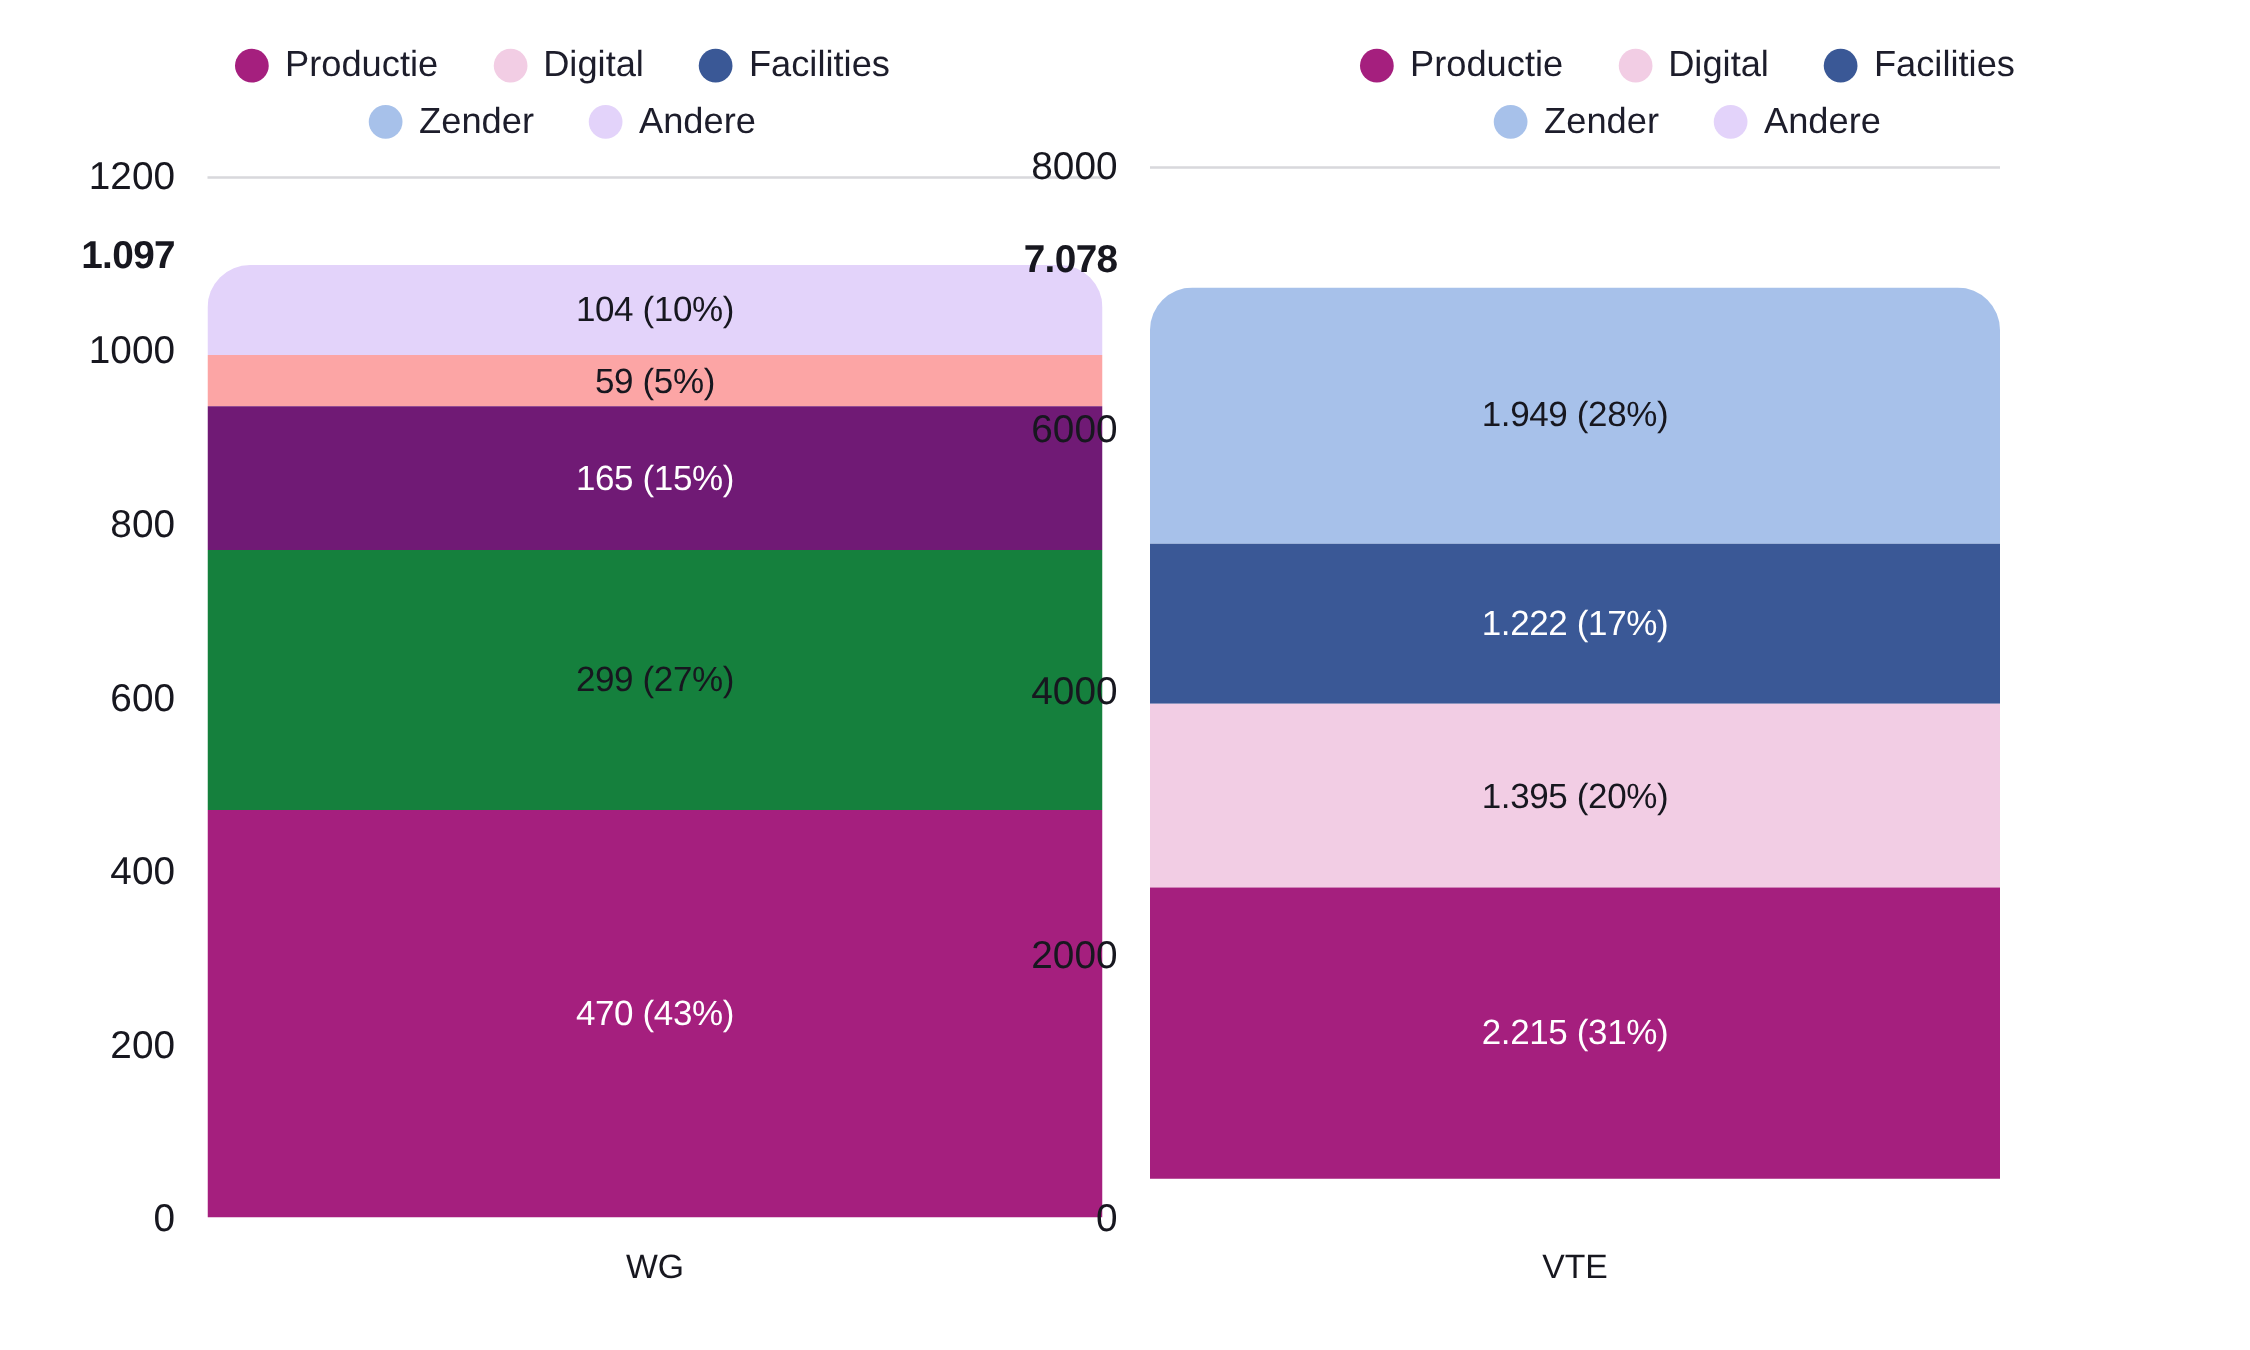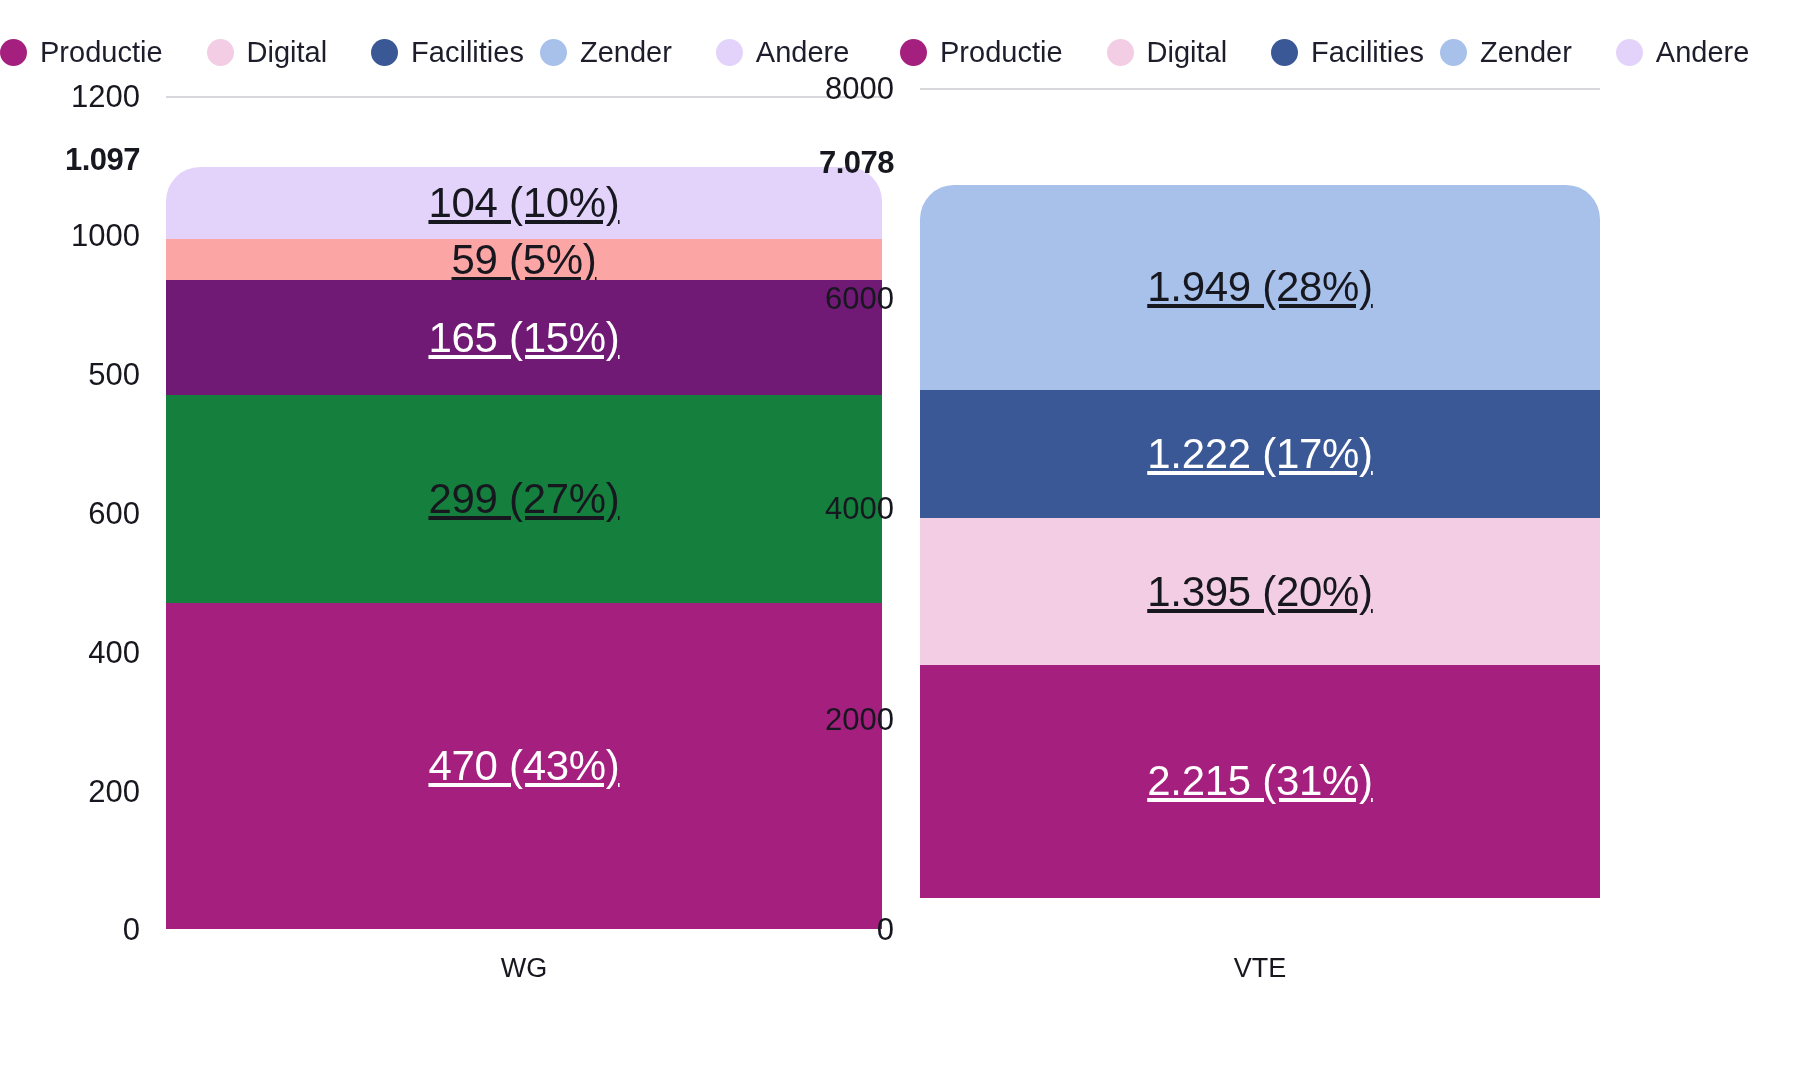--- a/index.html
+++ b/index.html
@@ -27,21 +27,21 @@
     flex-direction: column;
   }
 
   .panel-left  { width: 900px; }
   .panel-right { width: 900px; }
 
   
   .legend {
     padding-top: 38px;
     display: flex;
-    flex-direction: row;
+    flex-direction: column;
     align-items: center;
     gap: 16px;
   }
   .legend-row {
     display: flex;
     flex-direction: row;
     align-items: center;
     justify-content: center;
     gap: 44px;
   }
@@ -109,25 +109,24 @@
     border-top-right-radius: 34px;
   }
   .seg {
     position: relative;
     width: 100%;
     display: flex;
     align-items: center;
     justify-content: center;
   }
   .seg-label {
-    font-size: 42px;
+    font-size: 28px;
     line-height: 1;
     white-space: nowrap;
     letter-spacing: -0.3px;
-    text-decoration: underline;
   }
   .seg-label.dark  { color: #17171f; }
   .seg-label.light { color: #ffffff; }
 
   
   .xlabel {
     position: absolute;
     font-size: 27px;
     color: #17171f;
     text-align: center;
@@ -170,21 +169,21 @@
     </div>
 
     <div class="plot-wrap">
       <div class="plot">
 
         <div class="gridline" style="left:166px; width:716px; top:29px;"></div>
 
         <div class="ytick" style="right:760px; top:29px;">1200</div>
         <div class="ytick total" style="right:760px; top:92px;">1.097</div>
         <div class="ytick" style="right:760px; top:168px;">1000</div>
-        <div class="ytick" style="right:760px; top:307px;">500</div>
+        <div class="ytick" style="right:760px; top:307px;">800</div>
         <div class="ytick" style="right:760px; top:446px;">600</div>
         <div class="ytick" style="right:760px; top:585px;">400</div>
         <div class="ytick" style="right:760px; top:724px;">200</div>
         <div class="ytick" style="right:760px; top:862px;">0</div>
 
         <div class="bar" style="left:166px; width:716px; top:100px; height:762px;">
           <div class="seg" style="height:9.48%; background:#E3D3FA;">
             <span class="seg-label dark">104 (10%)</span>
           </div>
           <div class="seg" style="height:5.38%; background:#fca5a5;">

